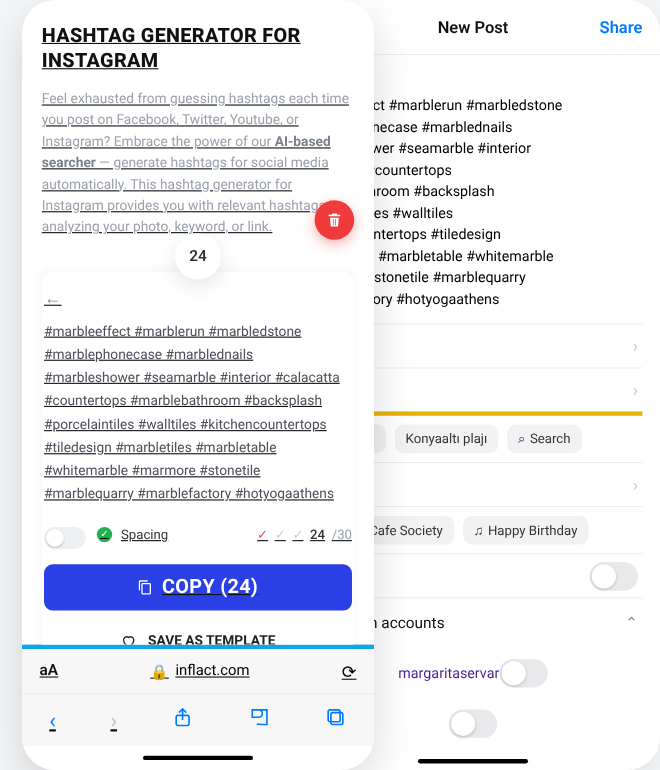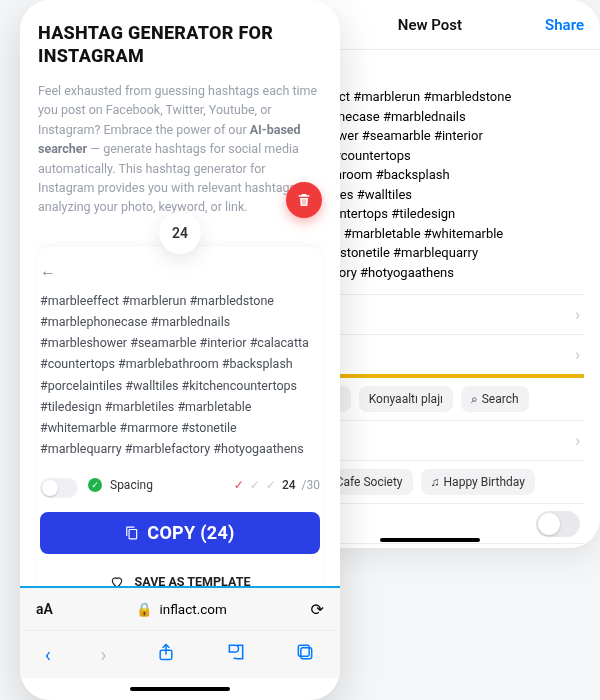--- a/index.html
+++ b/index.html
@@ -8,21 +8,21 @@
     font-family: -apple-system, BlinkMacSystemFont, "Segoe UI", Roboto, Helvetica, Arial, sans-serif;
     background: #f5f6f8;
     position: relative;
     overflow: hidden;
     color: #111;
   }
   
   .phone-right {
     position: absolute;
     left: 260px; top: 0;
-    width: 340px; height: 548px;
+    width: 340px; height: 700px;
     background: #fff;
     border-radius: 30px;
     box-shadow: 0 10px 30px rgba(0,0,0,0.08);
     overflow: hidden;
     font-size: 13px;
   }
   .pr-header {
     height: 50px; display: flex; align-items: center; justify-content: center;
     position: relative; border-bottom: 1px solid #eee;
   }
@@ -63,21 +63,21 @@
   
   .phone-left {
     position: absolute;
     left: 20px; top: 0;
     width: 320px; height: 700px;
     background: #fff;
     border-radius: 30px;
     box-shadow: 0 14px 40px rgba(0,0,0,0.15);
     overflow: hidden;
     z-index: 10;
-    display: flex; flex-direction: column;
+    display: flex; flex-direction: column; text-decoration: underline;
   }
   .pl-content { padding: 22px 18px 0 18px; flex: 1; overflow: hidden; position: relative; }
   .pl-h1 { font-size: 18px; font-weight: 800; letter-spacing: .3px; line-height: 1.25; color: #111; }
   .pl-desc { margin-top: 14px; font-size: 12.5px; line-height: 1.55; color: #9aa0ac; }
   .pl-desc b { color: #7a808c; }
   .trash {
     position: absolute; right: 18px; top: 182px;
     width: 36px; height: 36px; background: #ef3b3b; border-radius: 50%;
     display:flex; align-items:center; justify-content:center;
     box-shadow: 0 4px 12px rgba(239,59,59,.4);
@@ -110,21 +110,21 @@
   .tick { color:#c9cdd4; font-size:12px;}
   .tick.red { color:#ec4b5d;}
   .pl-count { color:#333; font-weight:500;}
   .copy-btn {
     margin-top: 14px; height: 42px; background: #2b3fe6; border-radius: 8px;
     display:flex; align-items:center; justify-content:center; gap:8px;
     color:#fff; font-weight:700; font-size:18px; letter-spacing:.3px;
   }
   .save-tpl { margin-top: 10px; height: 36px; display:flex; align-items:center; justify-content:center; gap:11px; font-weight:700; font-size:12.5px; color:#222;}
   .safari-bar {
-    height: 44px; background:#f7f7f8; border-top:2px solid #0ea5e9;
+    height: 44px; background:#f7f7f8; border-top:4px solid #0ea5e9;
     display:flex; align-items:center; justify-content:space-between; padding:0 16px;
   }
   .addr { flex:1; display:flex; align-items:center; justify-content:center; gap:6px; color:#000; font-size:13.5px;}
   .aa { font-size:14px; font-weight:600;}
   .reload { font-size:16px; color:#000;}
   .safari-nav {
     height: 48px; background:#f7f7f8; display:flex; align-items:center; justify-content:space-around;
     color:#007aff; border-top:1px solid #eee;
   }
   .safari-nav span { font-size:20px; }

